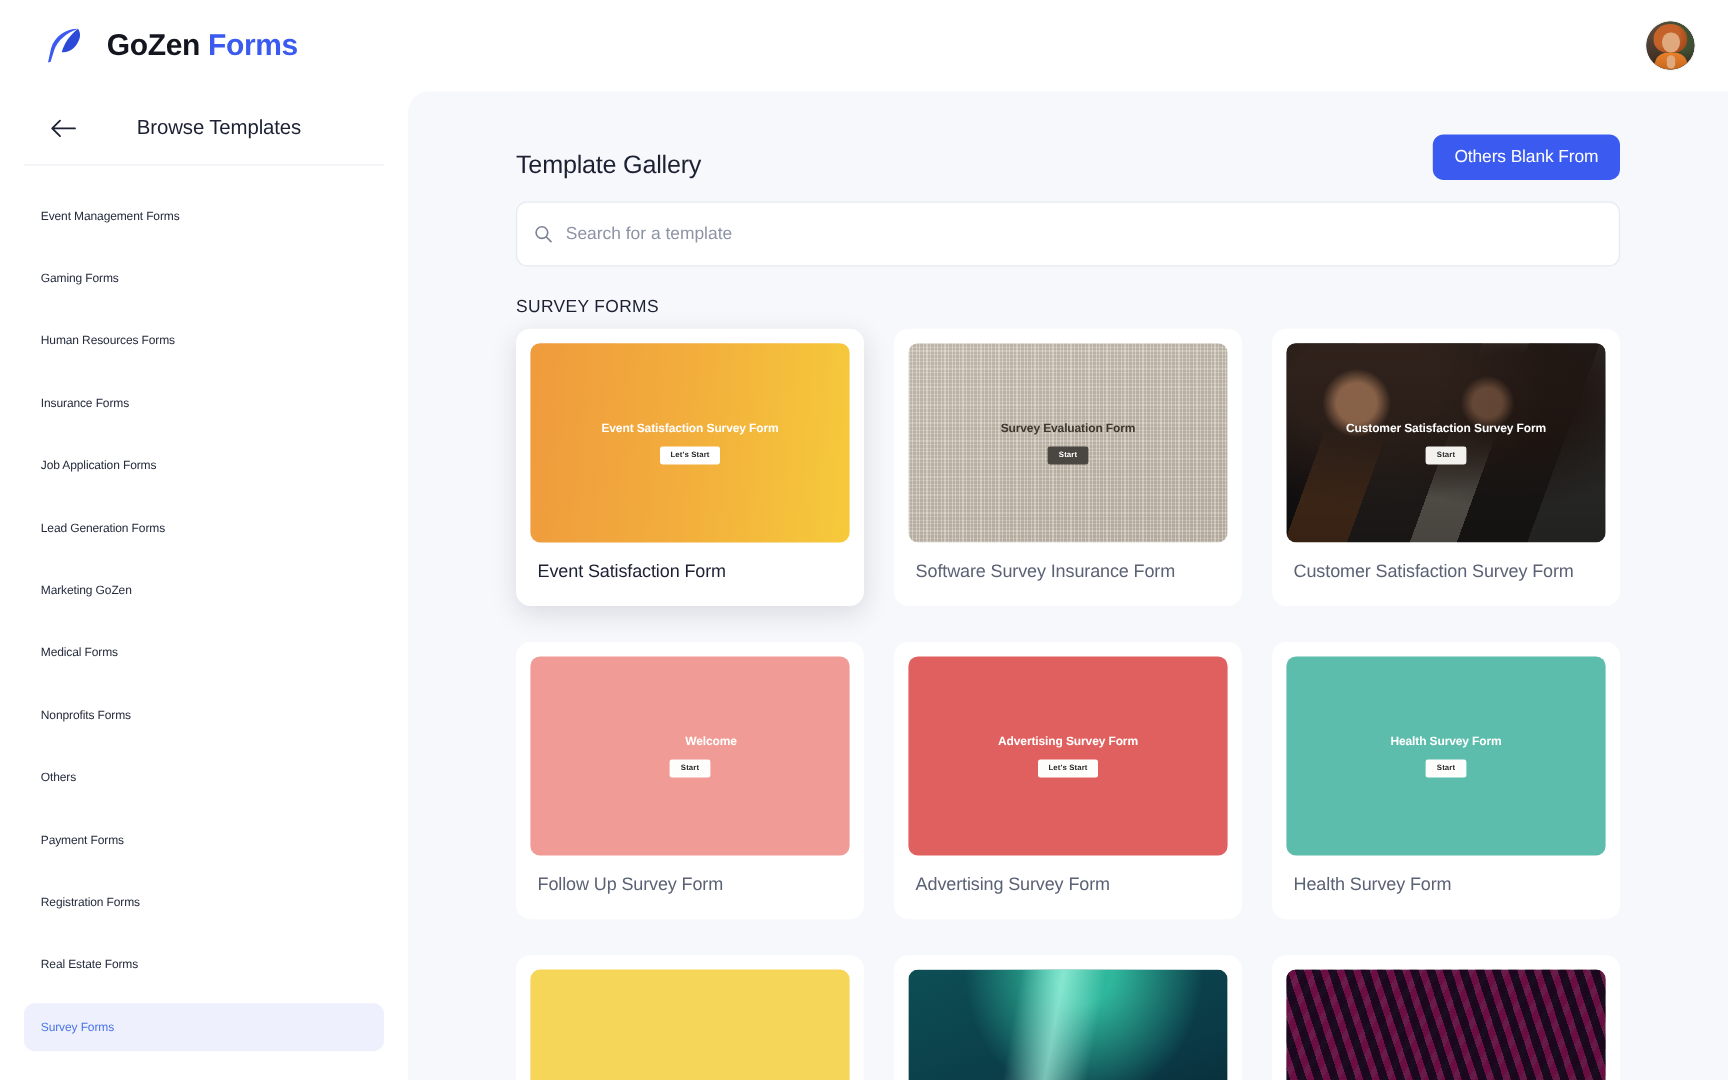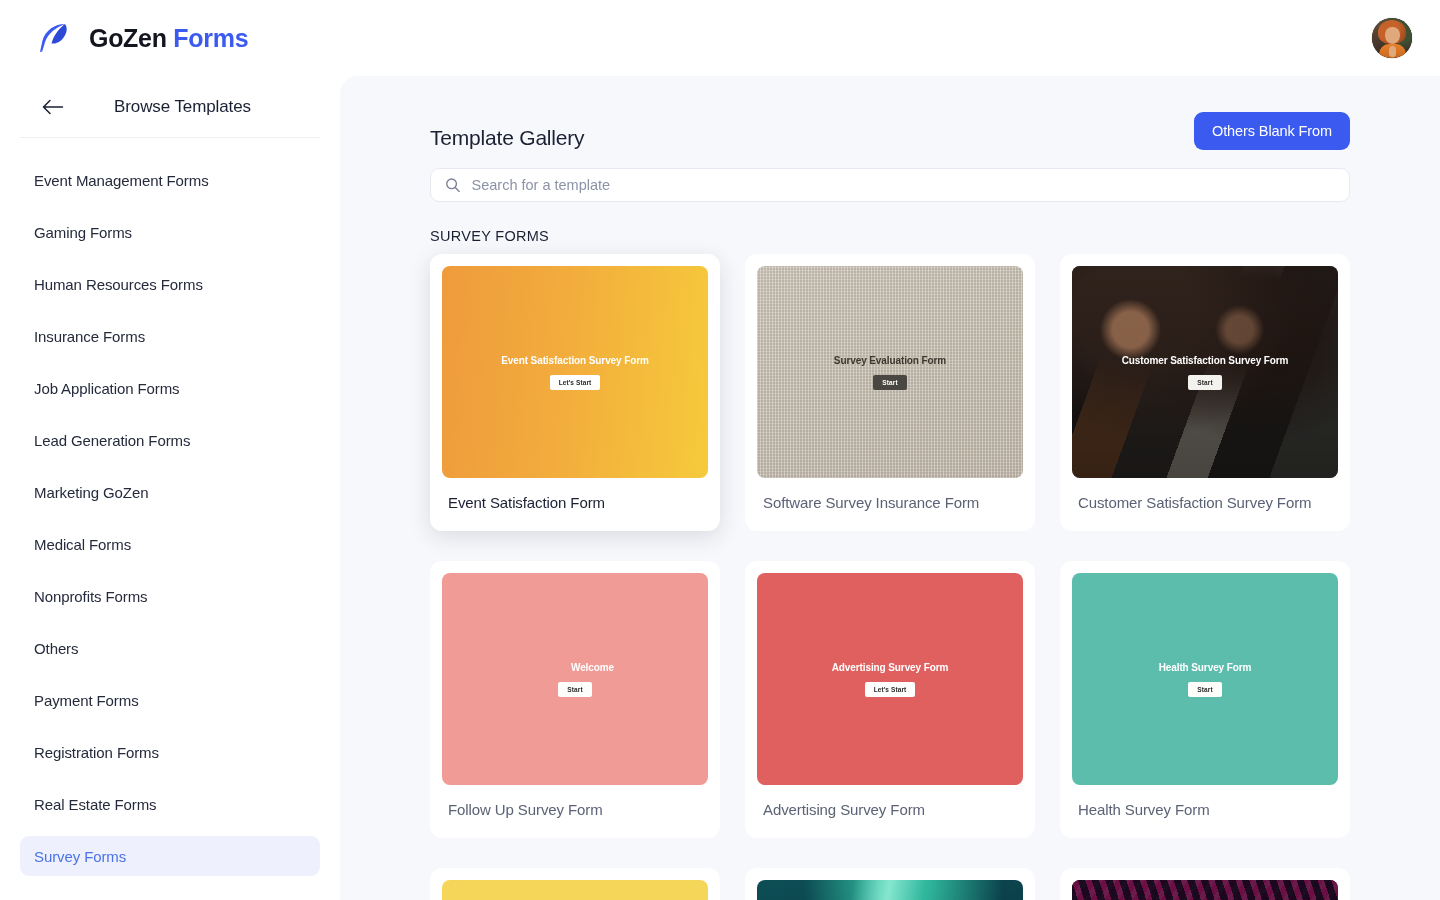--- a/index.html
+++ b/index.html
@@ -62,21 +62,21 @@
     cursor: pointer; flex: 0 0 auto;
   }
   .sidebar-title {
     font-size: 17px; font-weight: 500; color: #1b2033;
     letter-spacing: -0.1px; margin-left: 34px;
   }
   .nav { padding: 22px 20px 0 20px; }
   .nav-item {
     height: 40px; display: flex; align-items: center;
     padding: 0 14px; border-radius: 9px; margin-bottom: 12px;
-    font-size: 15px; color: #252b3d; cursor: pointer;
+    font-size: 10px; color: #252b3d; cursor: pointer;
     letter-spacing: -0.1px;
   }
   .nav-item.active { background: #eef1fd; color: #4a73e8; }
 
   
   .main {
     position: absolute; top: 76px; left: 340px;
     width: 1100px; height: 824px;
     background: #f7f8fb;
     border-top-left-radius: 18px;
@@ -89,21 +89,21 @@
   }
   .gallery-title { font-size: 21px; color: #1b2033; font-weight: 400; letter-spacing: -0.2px; }
   .blank-btn {
     background: #3b5bf0; color: #fff; border: none;
     font-size: 14.5px; font-family: inherit;
     padding: 0 18px; height: 38px; border-radius: 9px;
     cursor: pointer; letter-spacing: -0.1px;
   }
   .search-wrap {
     margin-top: 18px;
-    height: 34px; background: #fff; border: 1px solid #e6e9f0;
+    height: 54px; background: #fff; border: 1px solid #e6e9f0;
     border-radius: 9px; display: flex; align-items: center;
     padding: 0 14px; gap: 11px;
   }
   .search-input {
     border: none; outline: none; background: transparent;
     font-size: 14.5px; font-family: inherit; color: #2b3146;
     width: 100%; height: 100%;
   }
   .search-input::placeholder { color: #8d93a6; }
 
@@ -116,21 +116,21 @@
     margin-top: 10px;
     display: grid; grid-template-columns: repeat(3, 290px);
     gap: 30px 25px;
   }
   .card {
     background: #fff; border-radius: 12px; padding: 12px;
     cursor: pointer;
   }
   .card.raised { box-shadow: 0 6px 22px rgba(23,32,64,.13); }
   .thumb {
-    height: 212px; border-radius: 8px; overflow: hidden;
+    height: 166px; border-radius: 8px; overflow: hidden;
     position: relative; display: flex; flex-direction: column;
     align-items: center; justify-content: center; gap: 9px;
   }
   .thumb-title {
     font-size: 10px; font-weight: 700; letter-spacing: -0.1px;
     position: relative; z-index: 2; text-align: center;
   }
   .thumb-btn {
     font-size: 6.5px; font-weight: 700; padding: 4px 9px;
     border-radius: 2px; position: relative; z-index: 2;

